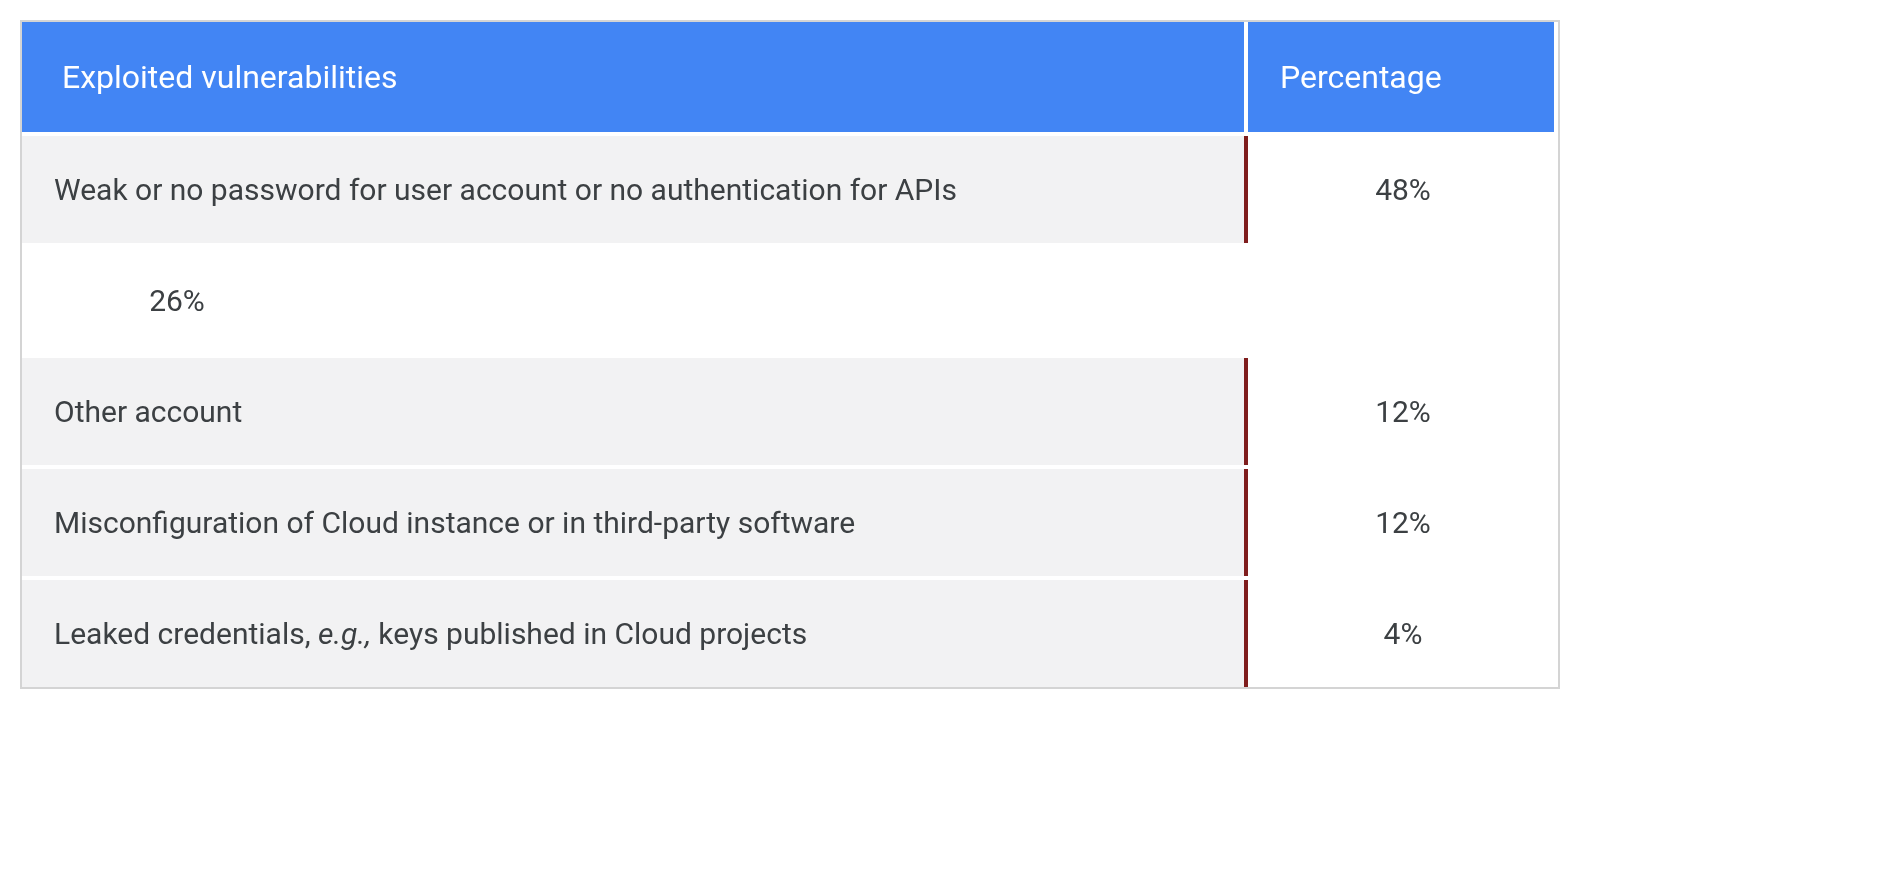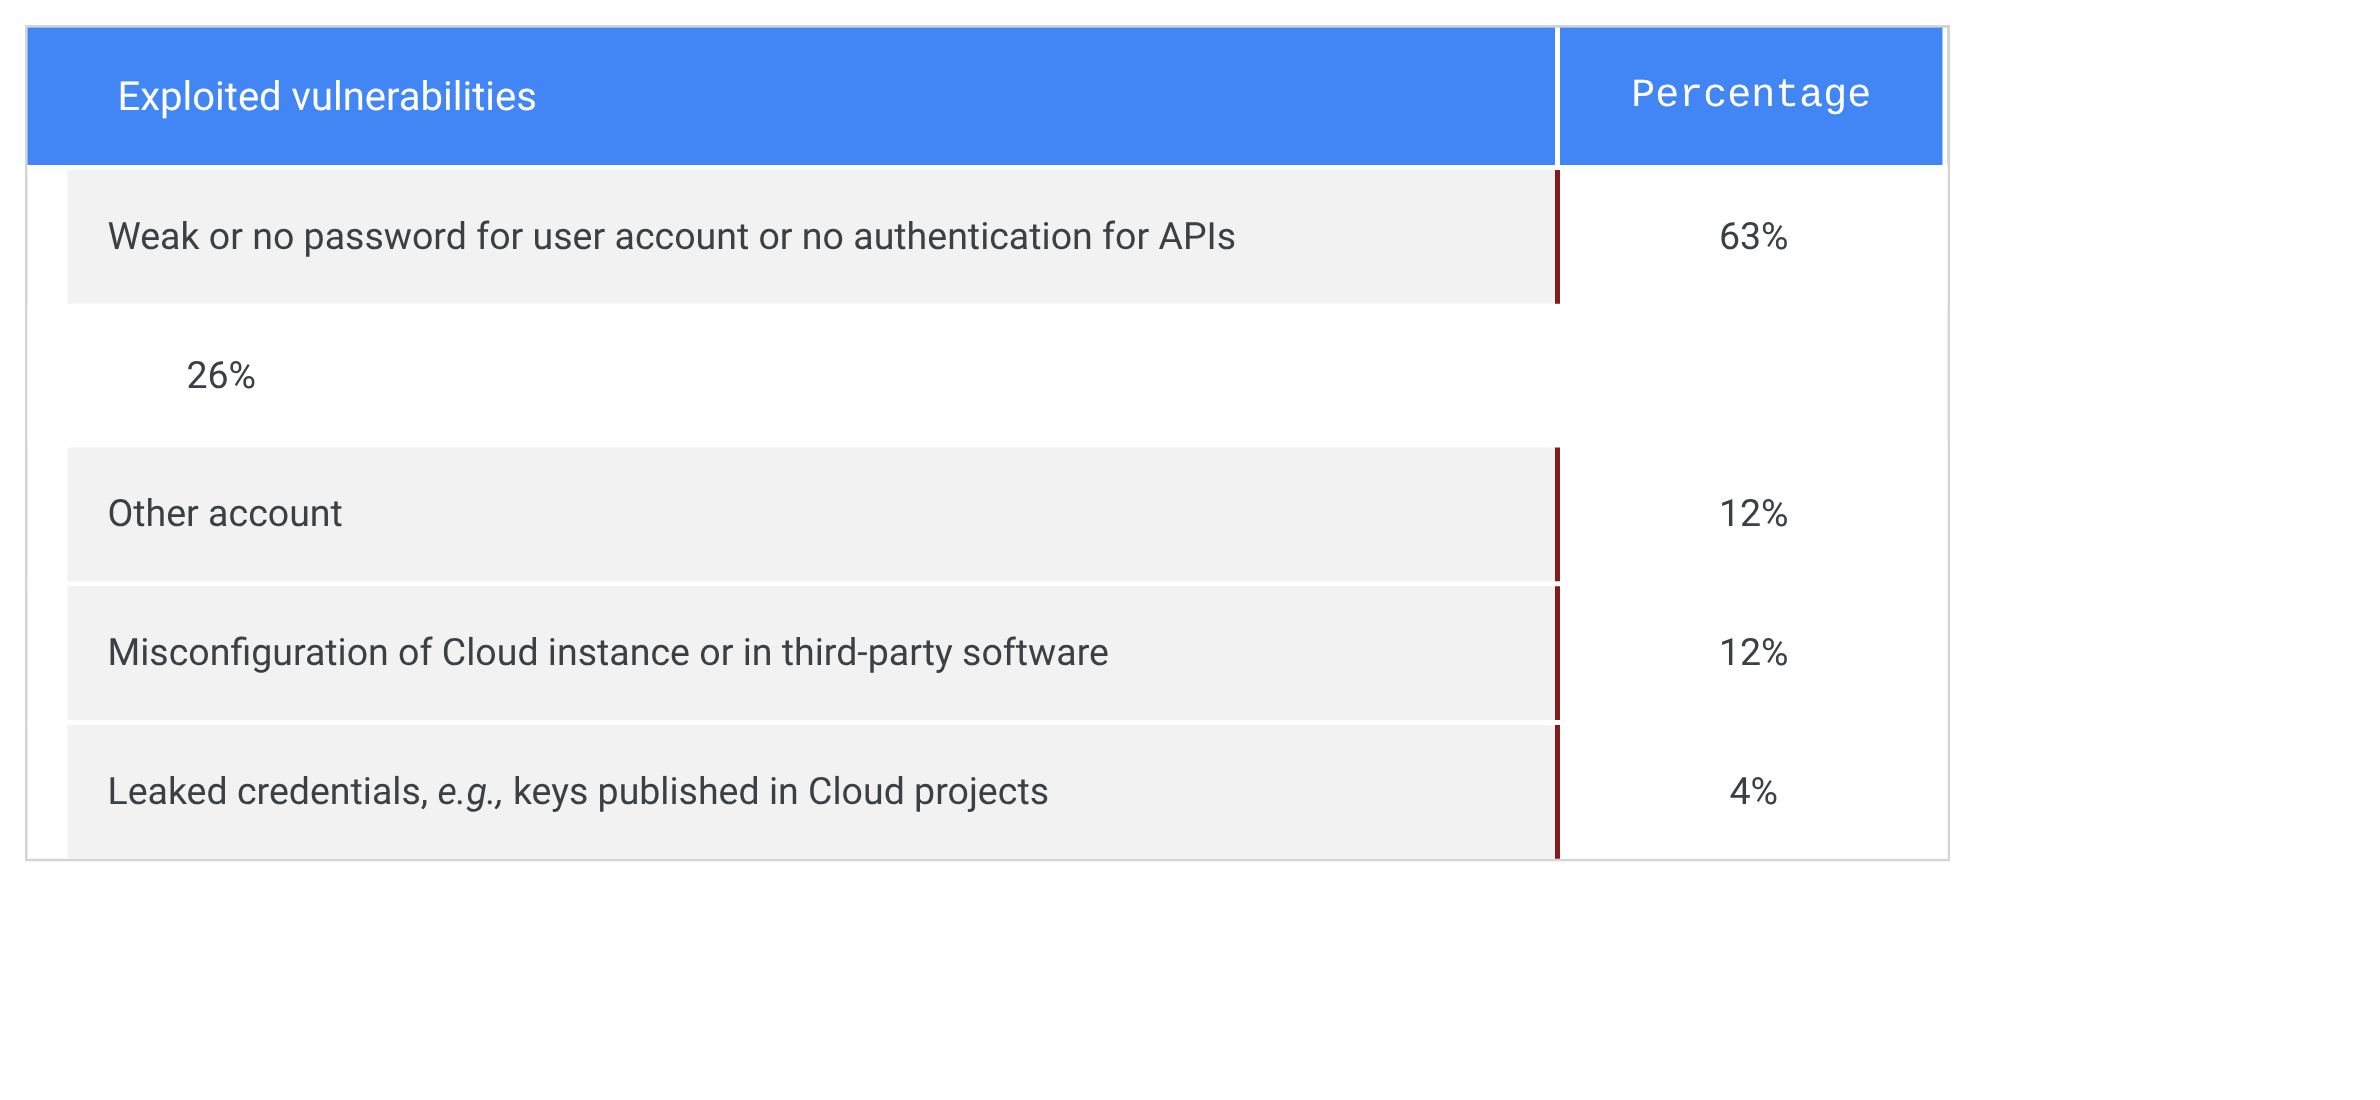--- a/index.html
+++ b/index.html
@@ -42,27 +42,25 @@
       color: #ffffff;
       font-size: 32px;
       font-weight: 400;
       border-right: 4px solid #ffffff;
     }
     .header-row .desc-cell {
       text-align: left;
       padding-left: 40px;
     }
     .header-row .pct-cell {
-      text-align: center;
-      font-family: Liberation Mono, monospace;
+      text-align: left;
     }
     .desc-cell {
       flex: 1;
       text-align: left;
-      margin-left: 32px;
     }
     .pct-cell {
       width: 310px;
       text-align: center;
       border-right: none;
     }
     .data-row {
       border-top: 4px solid #ffffff;
     }
     .data-row:first-of-type {
@@ -75,21 +73,21 @@
 <body>
 
 <div class="table-container">
   <div class="table-row header-row">
     <div class="cell desc-cell">Exploited vulnerabilities</div>
     <div class="cell pct-cell">Percentage</div>
   </div>
 
   <div class="table-row data-row">
     <div class="cell desc-cell">Weak or no password for user account or no authentication for APIs</div>
-    <div class="cell pct-cell">63%</div>
+    <div class="cell pct-cell">48%</div>
   </div>
 
   <div class="table-row data-row">
     <div class="cell pct-cell">26%</div>
   </div>
 
   <div class="table-row data-row">
     <div class="cell desc-cell">Other account</div>
     <div class="cell pct-cell">12%</div>
   </div>

